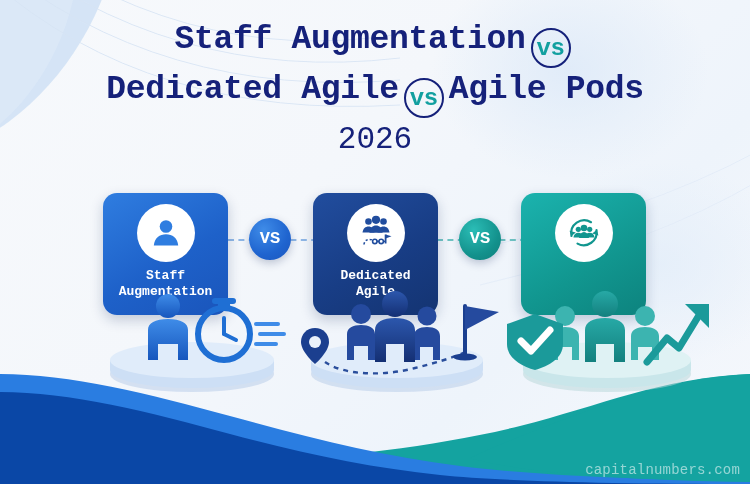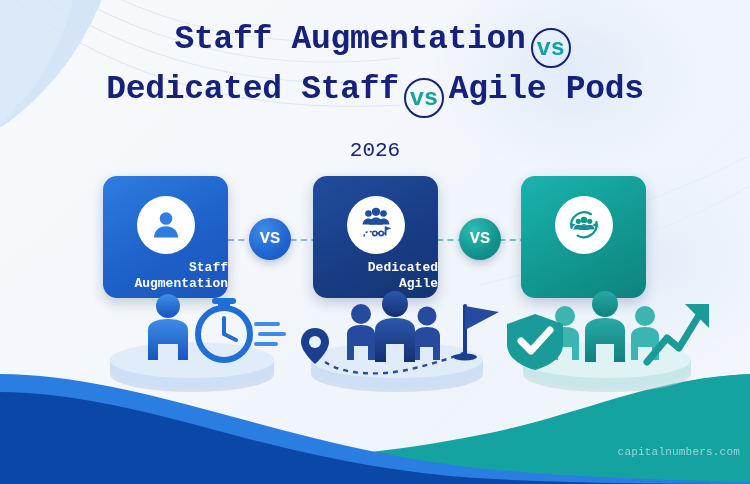--- a/index.html
+++ b/index.html
@@ -90,46 +90,46 @@
     border-radius: 50%;
     color: #12a0a0;
     font-size: 24px;
     font-weight: bold;
     line-height: 38px;
     text-align: center;
     margin: 0 5px;
     box-sizing: border-box;
   }
   .title-year {
-    font-size: 21px;
+    font-size: 31px;
     font-weight: normal;
     color: #15217a;
     line-height: 40px;
-    margin-top: 13px;
+    margin-top: 2px;
   }
 
   
   .cards-row {
     position: absolute;
     top: 176px;
     left: 0;
     width: 750px;
     height: 125px;
     z-index: 4;
   }
   .card {
     position: absolute;
-    top: 0;
+    top: 17px;
     width: 125px;
     height: 122px;
     border-radius: 14px;
-    text-align: right;
+    text-align: center;
     box-shadow: 0 5px 13px rgba(20,40,90,.22);
     box-sizing: border-box;
-    padding-top: 20px;
+    padding-top: 11px;
   }
   .card-1 { left: 103px; background: linear-gradient(150deg, #2f7de0 0%, #1e61c9 55%, #1a55bb 100%); }
   .card-2 { left: 313px; background: linear-gradient(150deg, #214d9e 0%, #183d85 55%, #143472 100%); }
   .card-3 { left: 521px; background: linear-gradient(150deg, #1bb3ae 0%, #11968f 60%, #0d837e 100%); }
 
   .card-icon-wrap {
     width: 58px;
     height: 58px;
     border-radius: 50%;
     background: #ffffff;
@@ -183,22 +183,22 @@
     z-index: 4;
   }
   .illus-1 { left: 80px; bottom: 92px; }
   .illus-2 { left: 285px; bottom: 92px; }
   .illus-3 { left: 495px; bottom: 92px; }
 
   
   .watermark {
     position: absolute;
     right: 10px;
-    bottom: 26px;
-    font-size: 11px;
+    bottom: 6px;
+    font-size: 14px;
     color: rgba(255,255,255,.55);
     letter-spacing: .2px;
     z-index: 8;
   }
 </style>
 </head>
 <body>
 
 <div id="infographic">
 
@@ -231,21 +231,21 @@
     <path d="M0,48 C70,48 150,68 230,90 C300,109 370,124 440,131 C500,137 600,140 750,140 L0,140 Z" fill="#0a47a6"></path>
 
     <path d="M750,30 C690,33 640,48 590,66 C540,84 500,100 470,114 C510,126 600,136 750,138 Z" fill="#14a3a0"></path>
   </svg>
 
   <div class="title-block">
     <div class="title-line">
       <span>Staff Augmentation</span><span class="vs-pill">vs</span>
     </div>
     <div class="title-line">
-      <span>Dedicated Staff</span><span class="vs-pill">vs</span><span>Agile Pods</span>
+      <span>Dedicated Agile</span><span class="vs-pill">vs</span><span>Agile Pods</span>
     </div>
     <div class="title-year">2026</div>
   </div>
 
   <div class="dash-line dash-1"></div>
   <div class="dash-line dash-2 dash-teal"></div>
 
   <div class="vs-badge vs-badge-1">VS</div>
   <div class="vs-badge vs-badge-2">VS</div>
 

